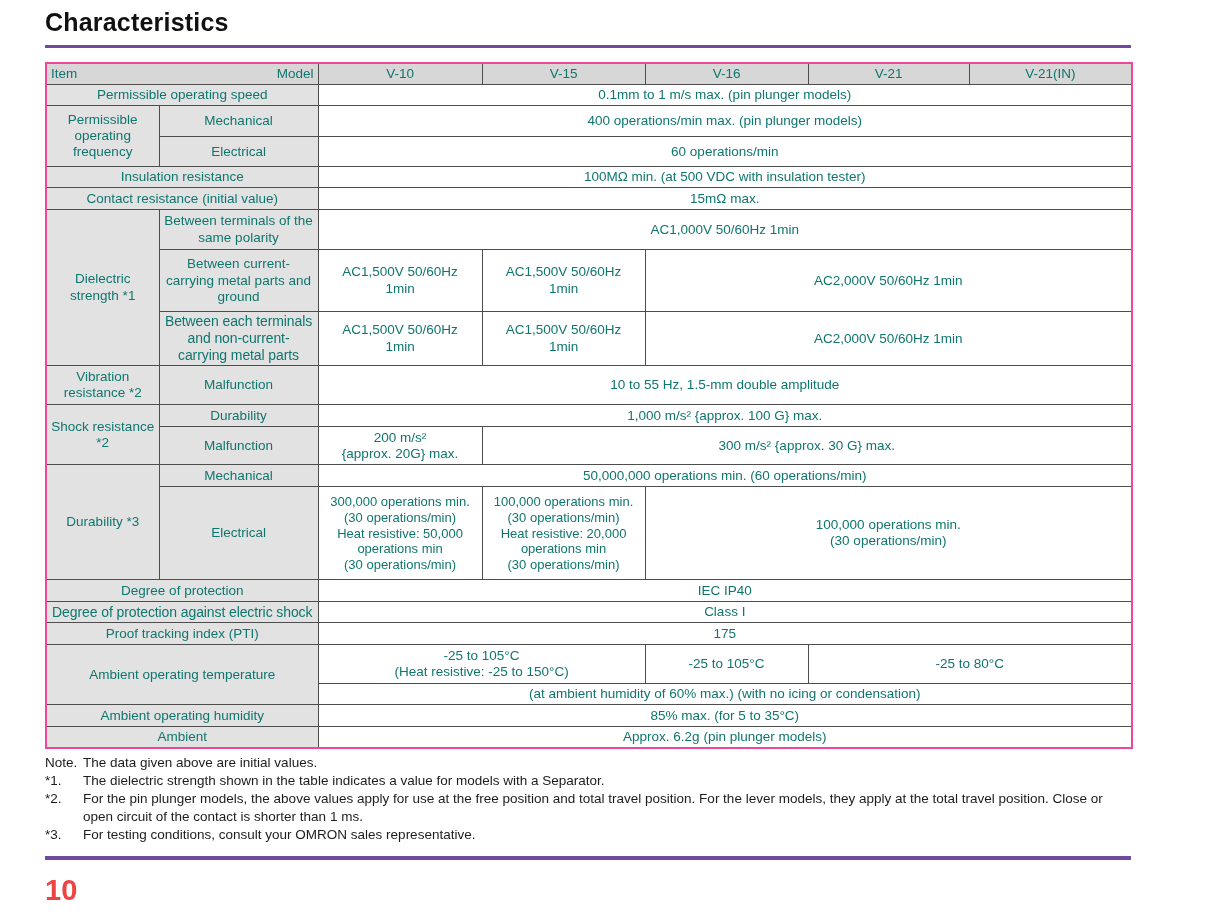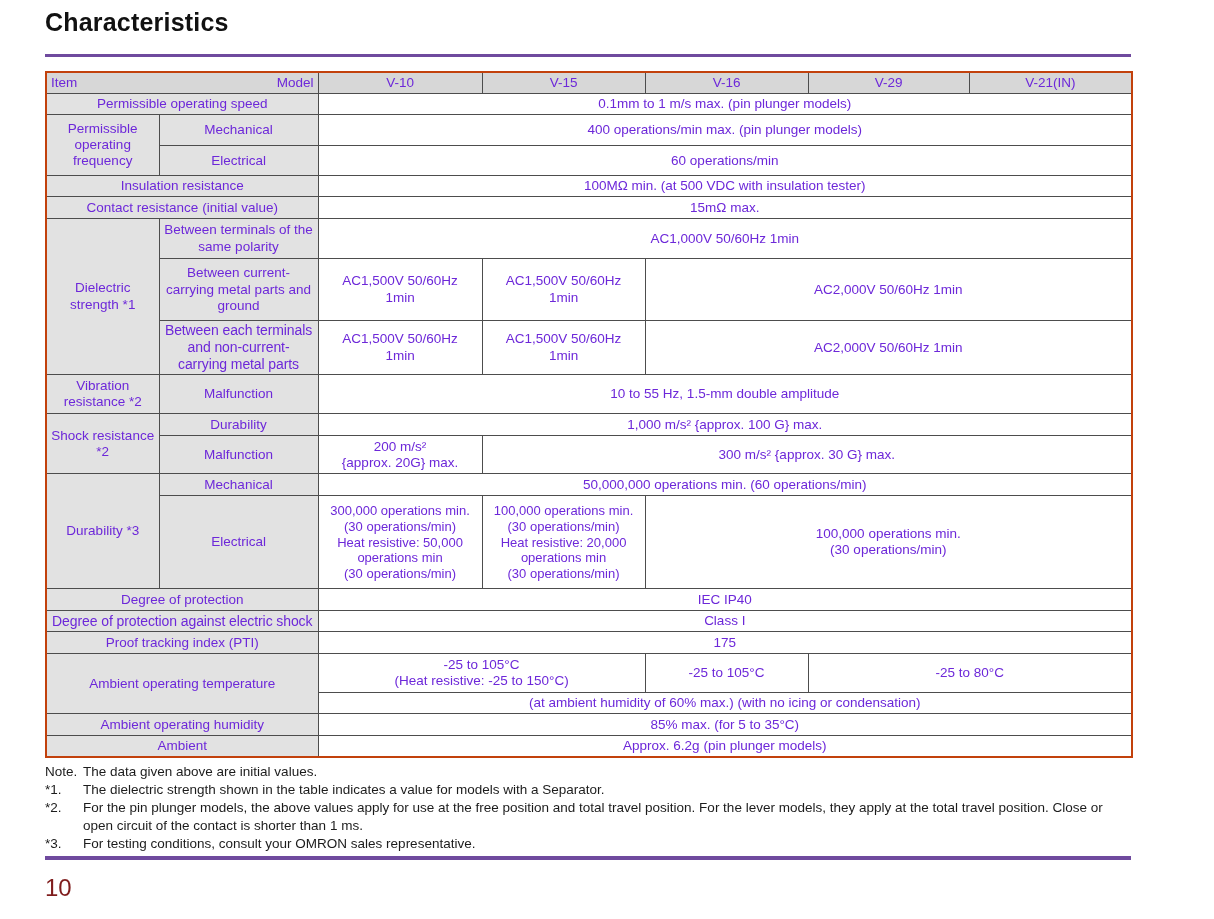--- a/index.html
+++ b/index.html
@@ -8,28 +8,28 @@
     width: 1214px; height: 919px;
     background: #ffffff;
     font-family: "Liberation Sans", "DejaVu Sans", sans-serif;
     color: #1c1c1c;
     position: relative;
     overflow: hidden;
   }
   .page { position: absolute; left: 45px; top: 8px; width: 1086px; }
   .title {
     font-size: 25px; font-weight: bold; letter-spacing: 0.2px;
-    margin: 0 0 17px 0; line-height: 1.15; color: #111;
+    margin: 0 0 8px 0; line-height: 1.15; color: #111;
   }
   .rule-top { height: 3px; background: #6f4a9e; margin-bottom: 14px; }
 
   table.char {
     border-collapse: collapse; table-layout: fixed;
-    width: 1086px; font-size: 13.5px; color: #6d28d9;
-    border: 2px solid #c2410c;
+    width: 1086px; font-size: 13.5px; color: #0f766e;
+    border: 2px solid #ec4899;
     padding-left: 35px;
   }
   table.char td {
     border: 1px solid #4d4d4d;
     padding: 1px 4px;
     text-align: center;
     vertical-align: middle;
     line-height: 1.22;
     overflow: hidden;
   }
@@ -39,21 +39,21 @@
   .preline { white-space: pre-line; }
   .small { font-size: 13px; line-height: 1.26; }
   .condensed { font-size: 14px; letter-spacing: -0.1px; }
 
   .notes { margin-top: 5px; font-size: 13.5px; line-height: 1.33; color: #1c1c1c; }
   .note-row { display: flex; }
   .note-marker { flex: 0 0 38px; }
   .note-text { flex: 1; }
 
   .rule-bottom { position: absolute; left: 45px; top: 856px; width: 1086px; height: 4px; background: #6f4a9e; }
-  .page-num { position: absolute; left: 45px; top: 874px; font-size: 24px; font-weight: normal; color: #7f1d1d; }
+  .page-num { position: absolute; left: 45px; top: 874px; font-size: 29px; font-weight: bold; color: #ef4444; }
 </style>
 </head>
 <body>
 
 <div class="page">
   <h1 class="title">Characteristics</h1>
   <div class="rule-top"></div>
 
   <table class="char">
     <colgroup>
@@ -70,21 +70,21 @@
         <tr style="height:22px">
       <td class="hdr" colspan="2">
         <div class="item-model">
           <span>Item</span>
           <span>Model</span>
         </div>
       </td>
       <td class="hdr">V-10</td>
       <td class="hdr">V-15</td>
       <td class="hdr">V-16</td>
-      <td class="hdr">V-29</td>
+      <td class="hdr">V-21</td>
       <td class="hdr">V-21(IN)</td>
     </tr>
 
     <tr style="height:21px">
       <td class="item" colspan="2">Permissible operating speed</td>
       <td colspan="5">0.1mm to 1 m/s max. (pin plunger models)</td>
     </tr>
 
     <tr style="height:31px">
       <td class="item" rowspan="2">Permissible operating frequency</td>

